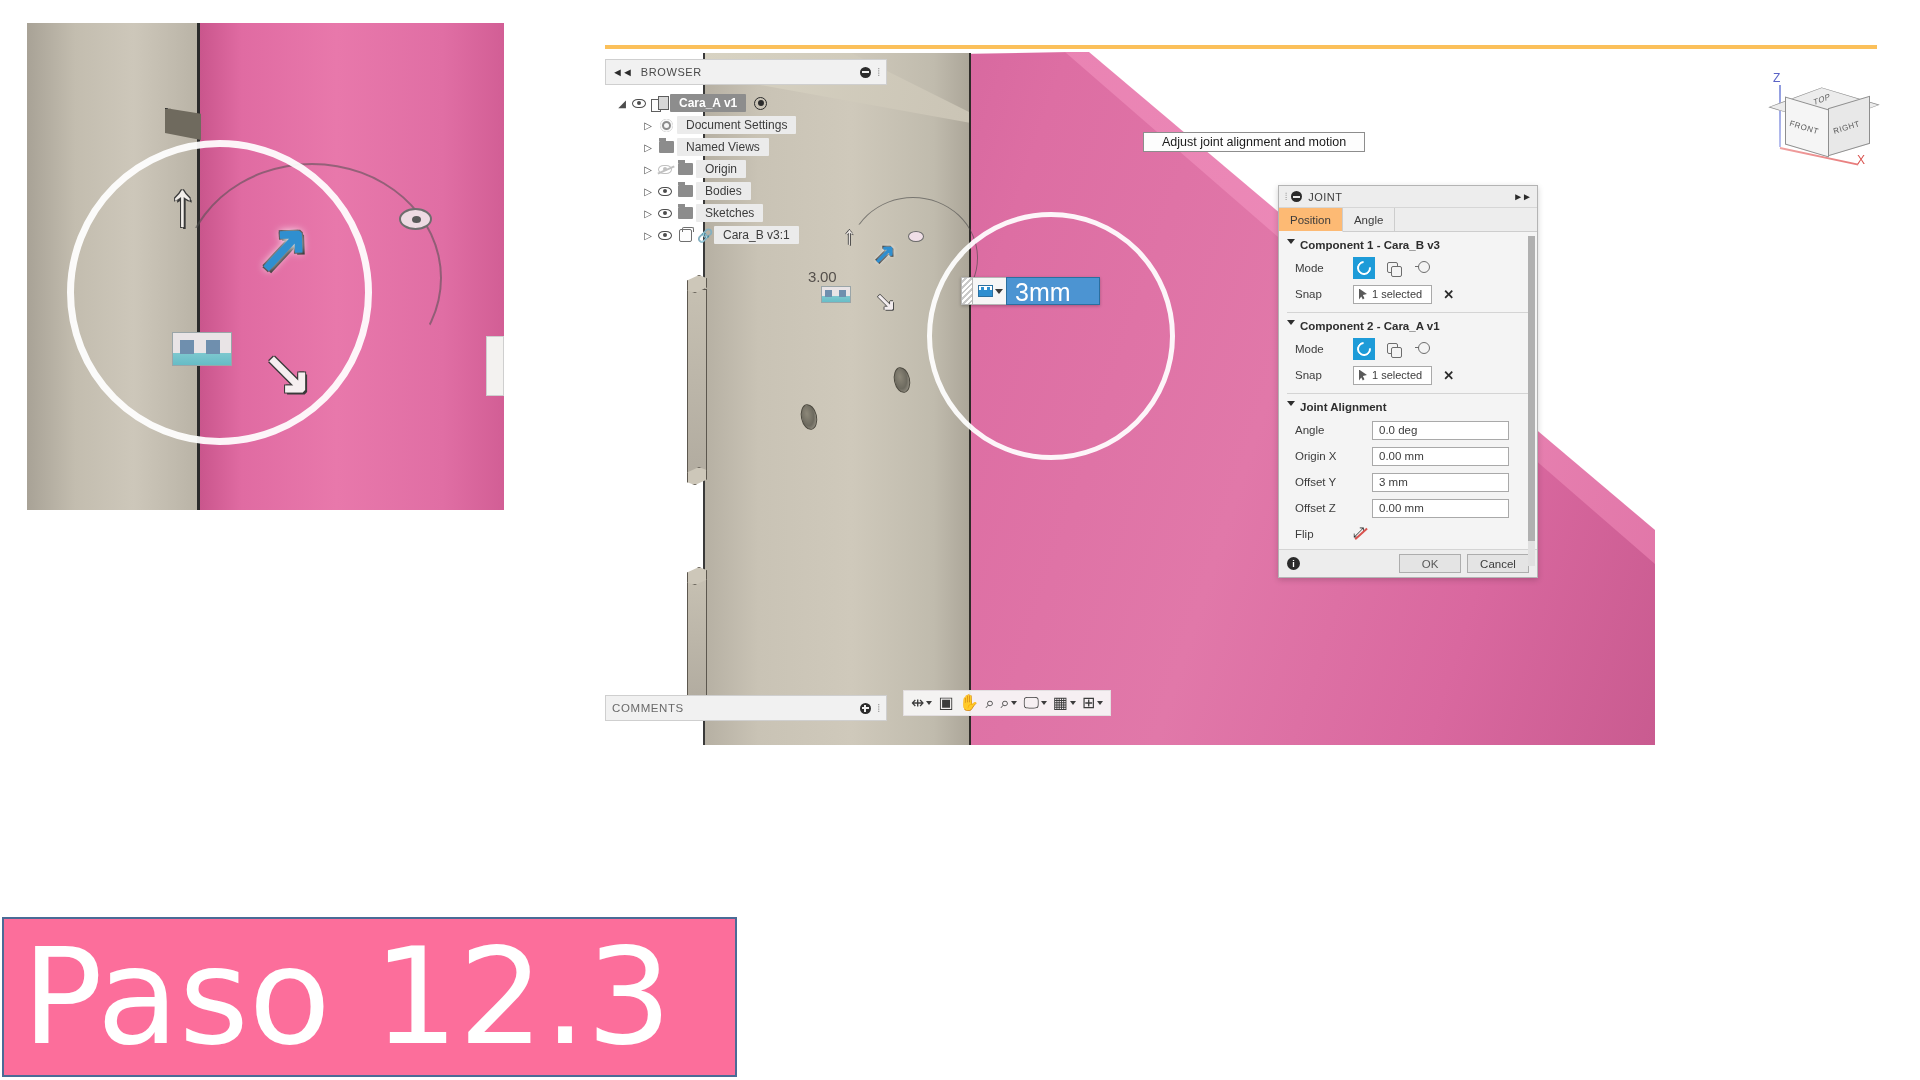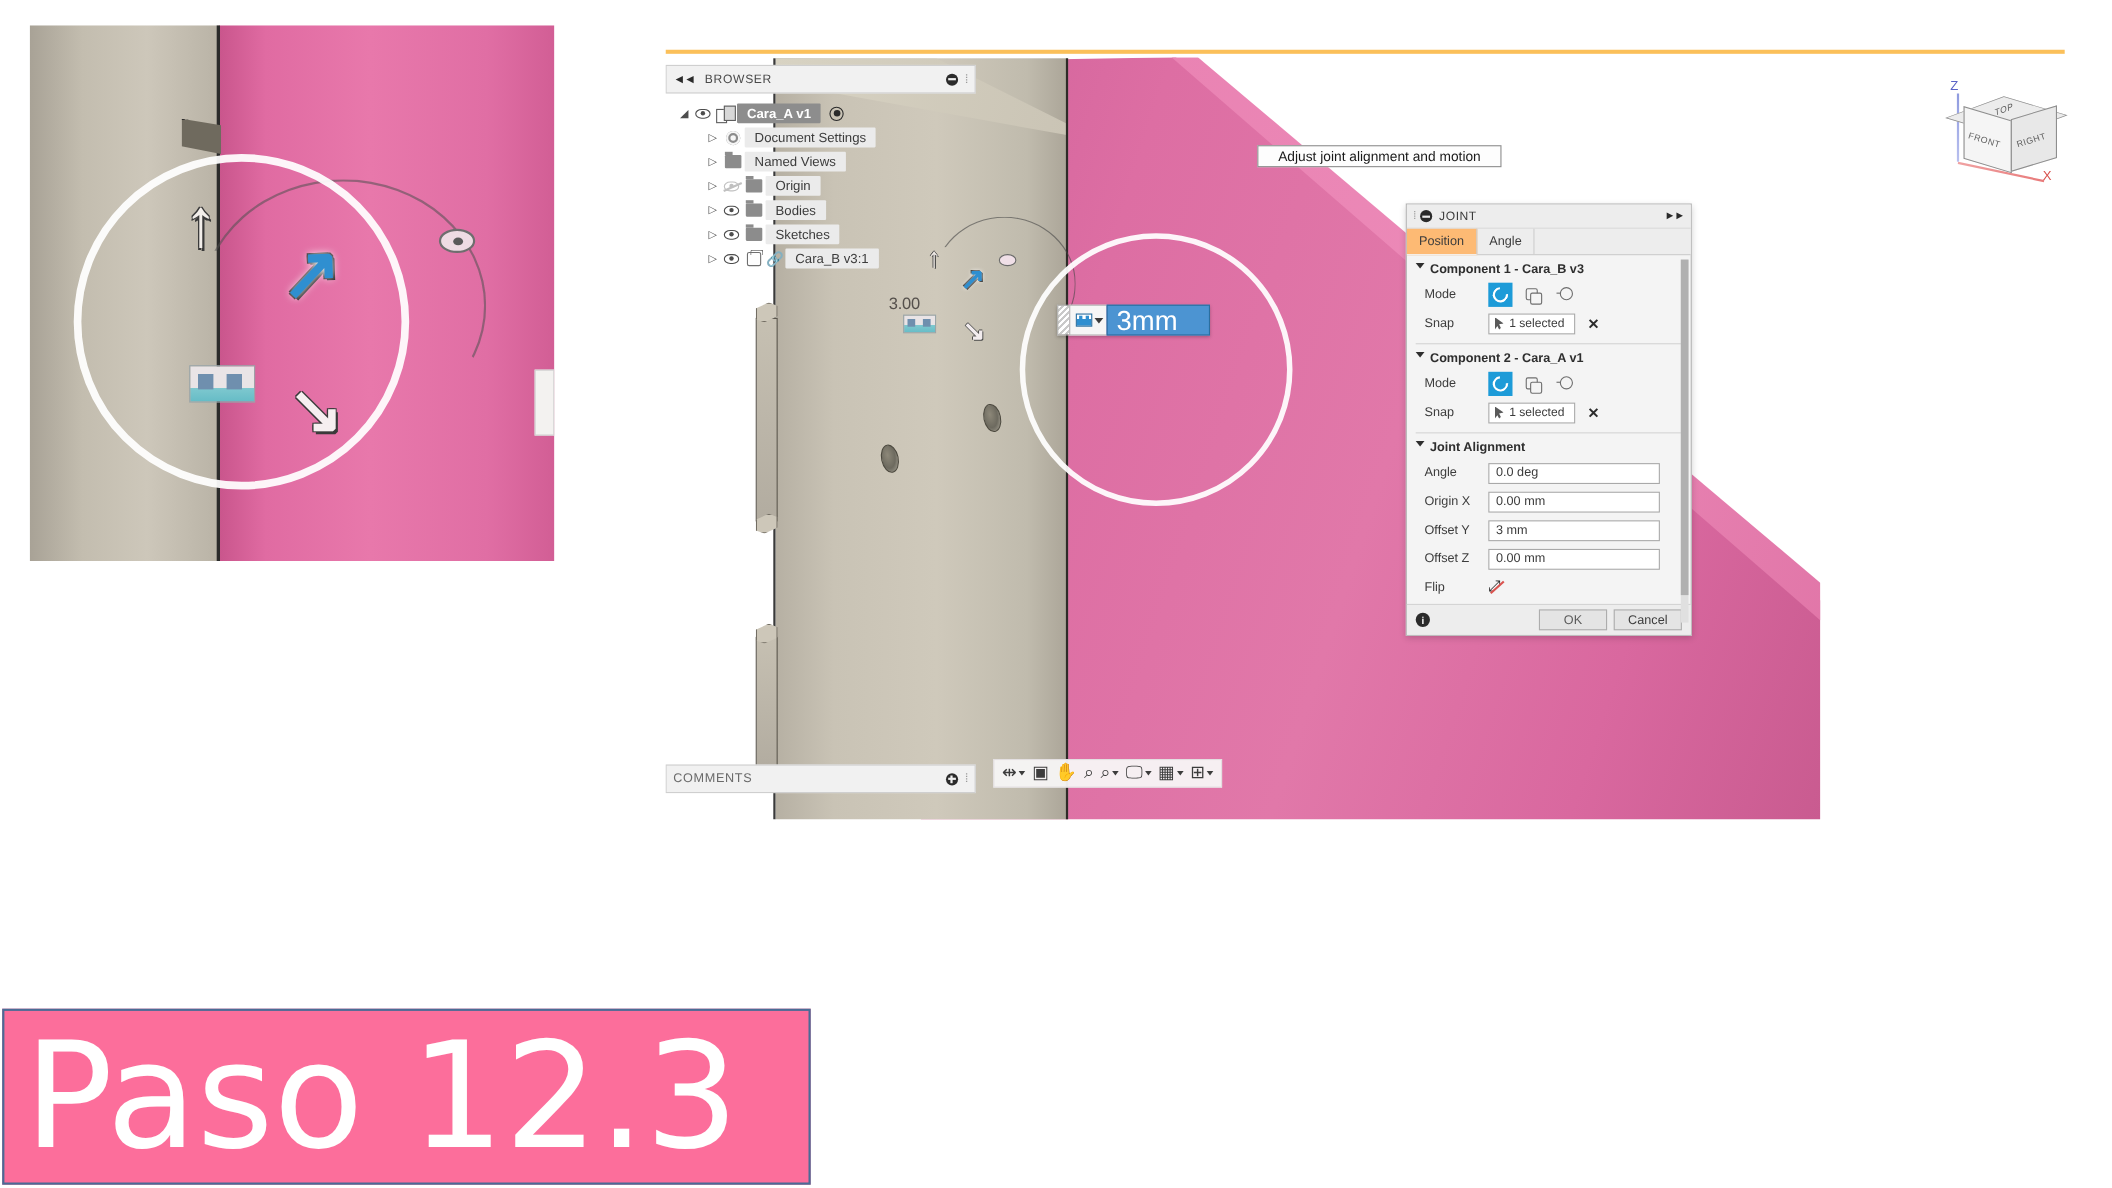--- a/index.html
+++ b/index.html
@@ -505,21 +505,21 @@
   .cursor-ico {
     width: 8px; height: 11px; background: #5a5a5a;
     clip-path: polygon(0 0, 0 100%, 28% 72%, 48% 100%, 68% 88%, 48% 58%, 100% 50%);
   }
   .snap-text { font-size: 11px; color: #3c3c3c; }
   .snap-clear { font-size: 13px; color: #2b2b2b; margin-left: 11px; font-weight: bold; }
   .divider { height: 1px; background: #d4d4d4; margin: 5px 8px 0 8px; }
   .text-input {
     flex: 1; height: 19px; background: #ffffff; border: 1px solid #a9a9a9;
     font-size: 11.5px; color: #3c3c3c; padding: 0 6px;
-    display: flex; align-items: center; margin-right: 18px;
+    display: flex; align-items: center; margin-right: 18px; margin-left: 19px;
   }
   .flip-ico {
     width: 15px; height: 14px; position: relative;
   }
   .flip-ico::before {
     content: "⤢"; position: absolute; left: 0; top: -3px;
     font-size: 14px; color: #2b2b2b;
   }
   .flip-ico::after {
     content: ""; position: absolute; left: 0; top: 6px;

